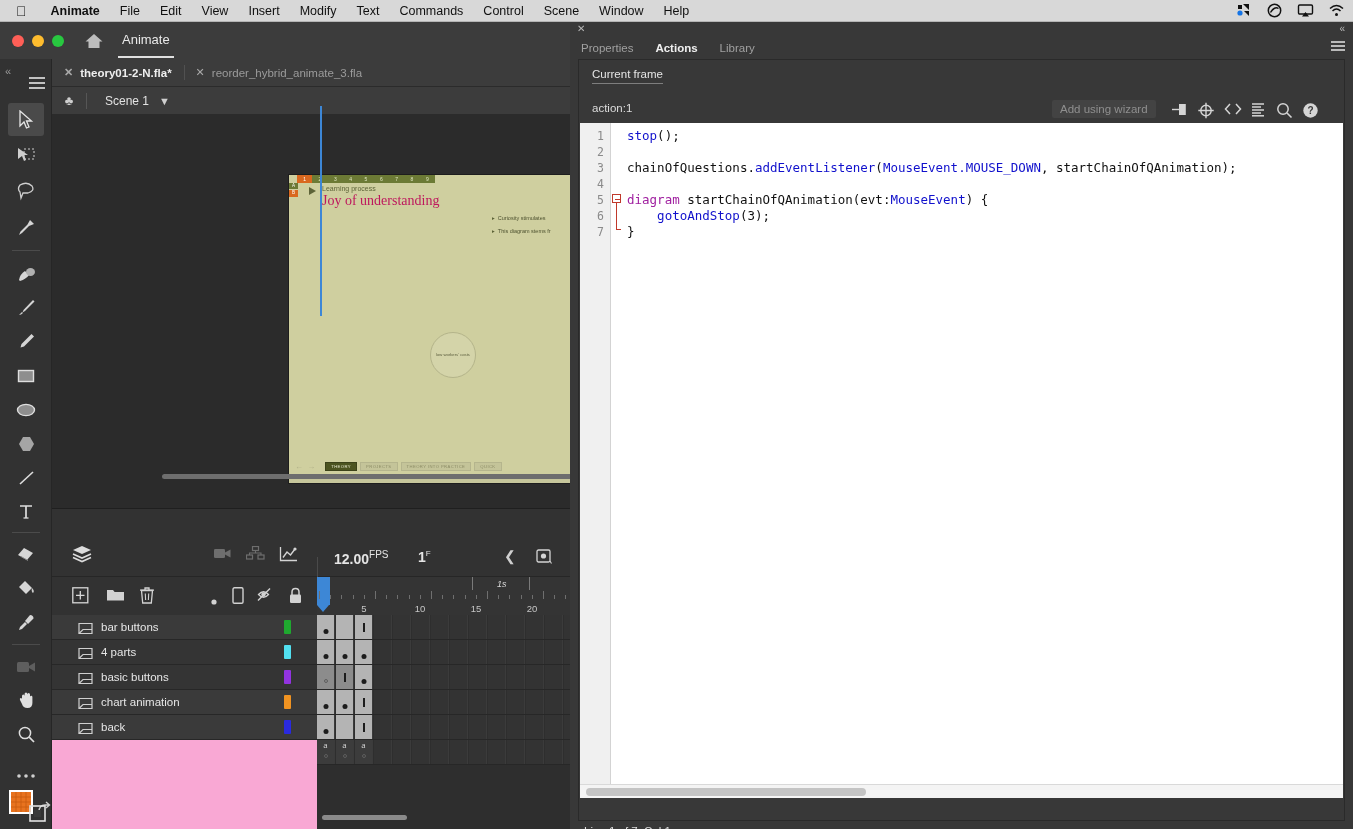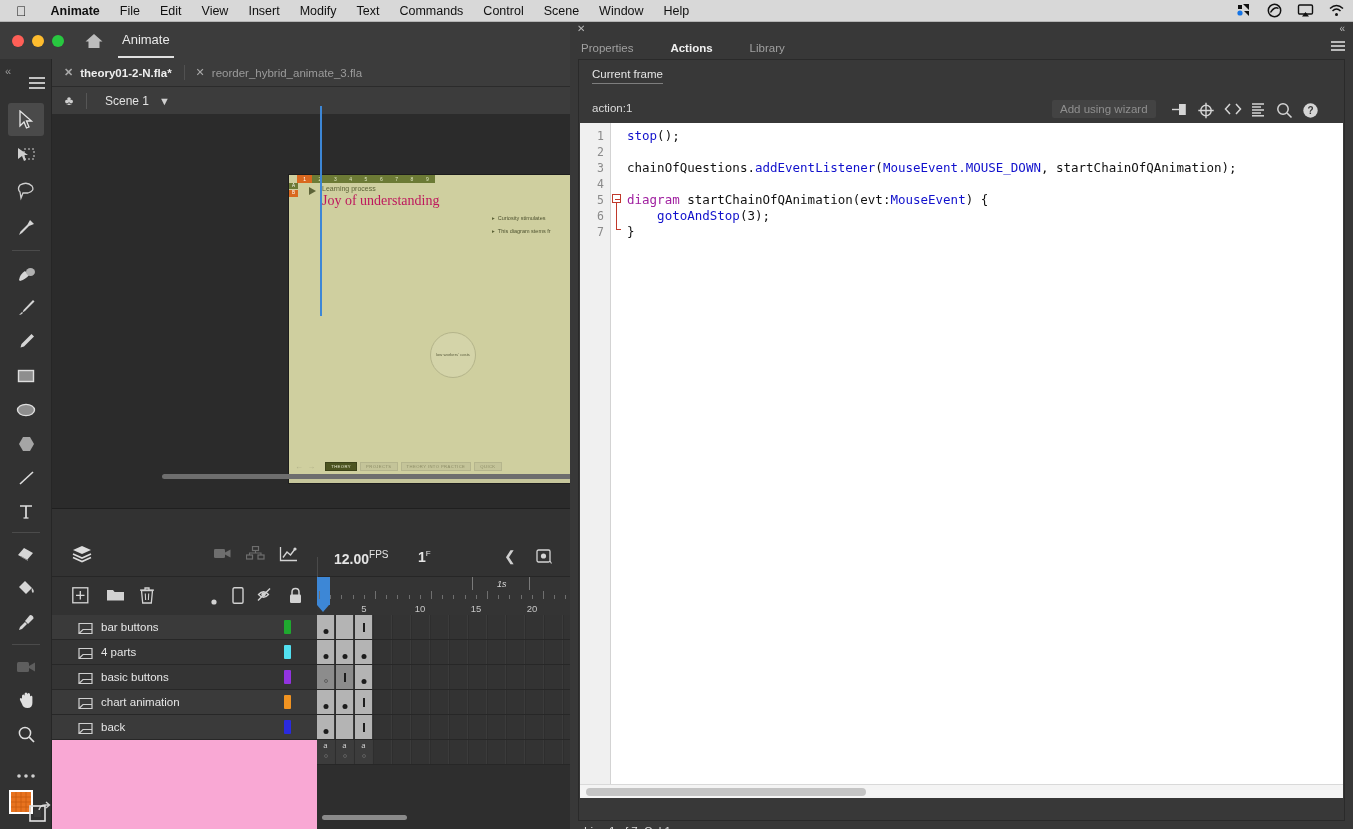--- a/index.html
+++ b/index.html
@@ -163,21 +163,21 @@
   .amark { position:absolute; left:50%; top:2px; font-size:7px; color:#d8d8d8; transform:translateX(-50%); font-style:italic; }
   .cell.act { background:#3c3c3c; }
   #tl-bottom-scroll { position:absolute; left:265px; bottom:8px; width:253px; height:7px; }
   #tl-bottom-scroll .thumb { position:absolute; left:5px; top:1px; width:85px; height:5px; background:#8a8a8a; border-radius:3px; }
 
   
   #rpanel { position:absolute; left:570px; top:22px; width:783px; height:807px; background:#383838; }
   #rp-top { position:absolute; left:0; top:0; width:783px; height:15px; background:#383838; }
   #rp-close { position:absolute; left:7px; top:1px; font-size:10px; color:#b8b8b8; }
   #rp-collapse { position:absolute; right:8px; top:1px; font-size:10px; color:#b8b8b8; }
-  #rp-tabs { position:absolute; left:0; top:15px; width:783px; height:22px; background:#383838; display:flex; align-items:center;gap:15px; }
+  #rp-tabs { position:absolute; left:0; top:15px; width:783px; height:22px; background:#383838; display:flex; align-items:center; }
   #rp-tabs .t { font-size:11.5px; padding:0 11px; }
   #rp-tabs .t.active { color:#f0f0f0; font-weight:bold; }
   #rp-tabs .t.idle { color:#a0a0a0; }
   #rp-burger { position:absolute; right:8px; top:19px; width:14px; height:10px; }
   #rp-burger i { display:block; height:1.6px; background:#b9b9b9; margin-bottom:2.5px; }
   #rp-body { position:absolute; left:8px; top:37px; width:767px; height:762px; background:#383838; border:1px solid #2a2a2a; }
   #rp-curframe { position:absolute; left:13px; top:8px; font-size:11.5px; color:#e5e5e5; border-bottom:1px solid #7e7e7e; padding-bottom:3px; }
   #rp-actionrow { position:absolute; left:0; top:37px; width:765px; height:26px; }
   #rp-actionid { position:absolute; left:13px; top:5px; font-size:11.5px; color:#dcdcdc; }
   #rp-wizard { position:absolute; left:473px; top:3px; font-size:11.5px; color:#8f8f8f; background:#434343; padding:3px 8px; border-radius:2px; }

